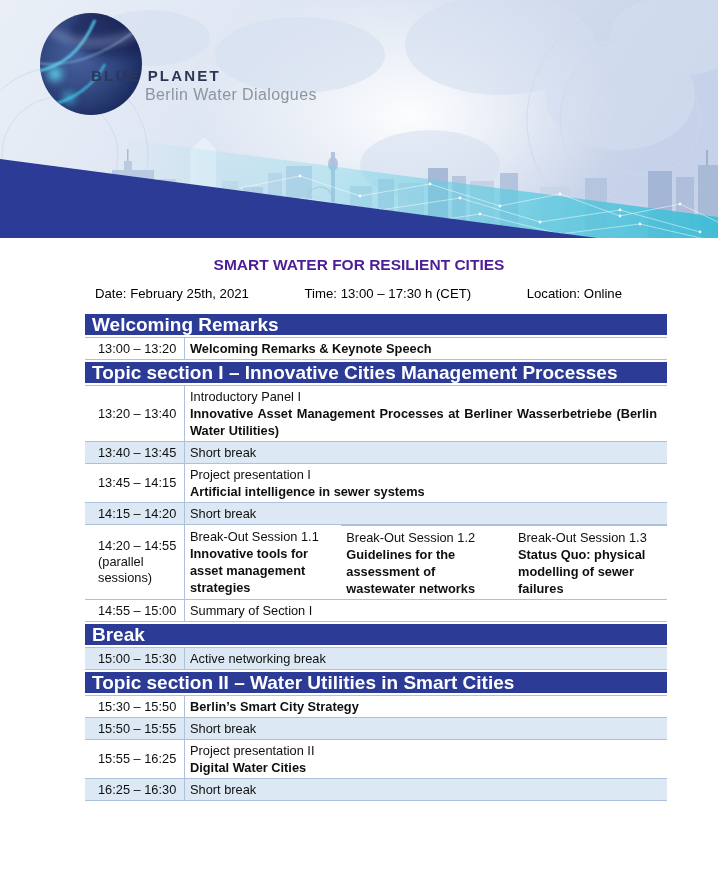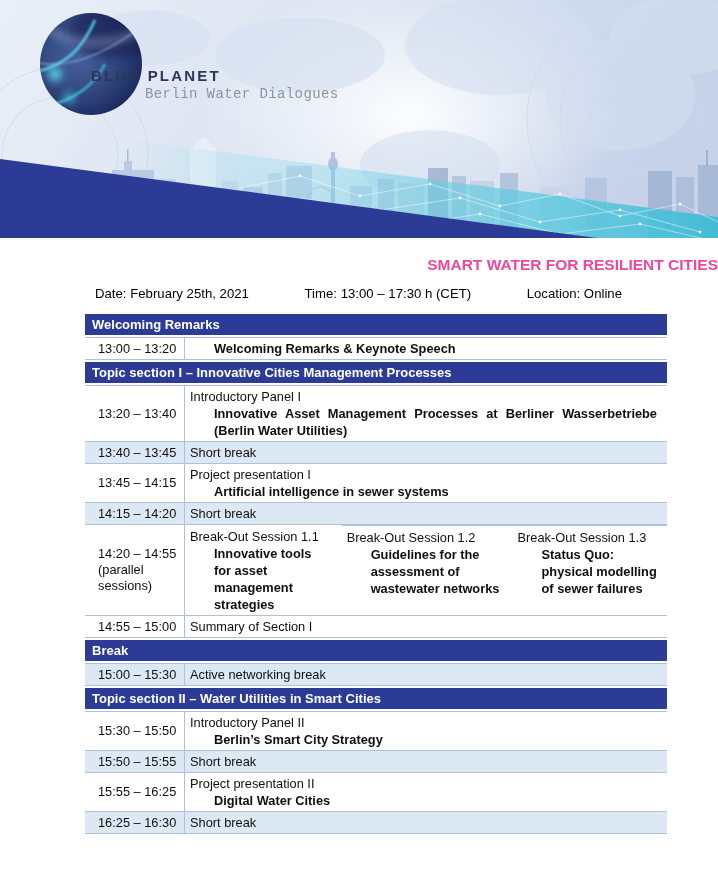--- a/index.html
+++ b/index.html
@@ -12,45 +12,45 @@
   body{width:718px;height:875px;overflow:hidden;font-family:"Liberation Sans", sans-serif;}
   .page{position:relative;width:718px;height:875px;background:#fff;}
 
   
   .hero{position:relative;width:718px;height:238px;overflow:hidden;}
   .hero-art{position:absolute;left:0;top:0;}
   .logo-mark{position:absolute;left:39px;top:12px;}
   .brand{position:absolute;left:91px;top:67px;font-weight:bold;font-size:15px;
          letter-spacing:2.2px;color:#2b3757;white-space:nowrap;}
   .brand-word + .brand-word{margin-left:7px;}
-  .tagline{position:absolute;left:145px;top:86px;font-size:14px;color:var(--tagline);
-           letter-spacing:0.4px;white-space:nowrap;font-family:Liberation Mono, monospace;}
+  .tagline{position:absolute;left:145px;top:86px;font-size:16px;color:var(--tagline);
+           letter-spacing:0.4px;white-space:nowrap;}
   .banner-title{position:absolute;left:15px;top:214px;font-size:27px;font-weight:bold;
                 color:#ffffff;letter-spacing:0.2px;margin-top:24px;}
 
   
-  h1{margin:18px 0 0;text-align:right;font-size:15.5px;font-weight:bold;color:#ec4899;}
+  h1{margin:18px 0 0;text-align:center;font-size:15.5px;font-weight:bold;color:#4c1d95;}
   .meta{display:flex;justify-content:space-between;margin:12px 96px 0 95px;
         font-size:13.2px;color:#000;}
 
   .program{margin:13px 51px 0 85px;font-size:12.8px;color:#0f0f0f;}
   .row-section{background:var(--navy);color:#fff;font-weight:bold;
-               padding:2px 8px 2px 7px;margin:2px 0;line-height:17px;font-size:13px;}
+               padding:2px 8px 2px 7px;margin:2px 0;line-height:17px;font-size:19px;}
   .row-item{display:flex;border-top:1px solid var(--line);background:#fff;}
   .row-item.rowb{border-bottom:1px solid var(--line);}
   .row-alt{background:var(--pale);}
   .time-cell{flex:0 0 100px;width:100px;box-sizing:border-box;padding:2px 2px 2px 13px;
              border-right:1px solid var(--line);display:flex;flex-direction:column;
              justify-content:center;line-height:16px;}
   .content-cell{flex:1;display:flex;flex-direction:column;justify-content:center;
                 padding:2px 10px 2px 5px;line-height:17px;}
   .sessions-cell{flex:1;display:flex;flex-direction:row;padding:0;}
   .sub{padding:2.5px 10px 2.5px 5px;line-height:17px;}
   .sub + .sub{border-top:1px solid var(--line);}
-  .line-bold{font-weight:bold;margin-left:24px;}
+  .line-bold{font-weight:bold;}
   .line-justify{text-align:justify;}
 </style>
 </head>
 <body>
 
 <div class="page">
 
   <header class="hero">
 
     <svg class="hero-art" width="718" height="258" viewBox="0 0 718 258" xmlns="http://www.w3.org/2000/svg">
@@ -269,21 +269,20 @@
           <div class="content-cell">
             <div>Active networking break</div>
           </div>
         </div>
         <div class="row-section"><span>Topic section II – Water Utilities in Smart Cities</span></div>
         <div class="row-item">
           <div class="time-cell">
             <div>15:30 – 15:50</div>
           </div>
           <div class="content-cell">
-            <div>Introductory Panel II</div>
             <div class="line-bold">Berlin’s Smart City Strategy</div>
           </div>
         </div>
         <div class="row-item row-alt">
           <div class="time-cell">
             <div>15:50 – 15:55</div>
           </div>
           <div class="content-cell">
             <div>Short break</div>
           </div>

